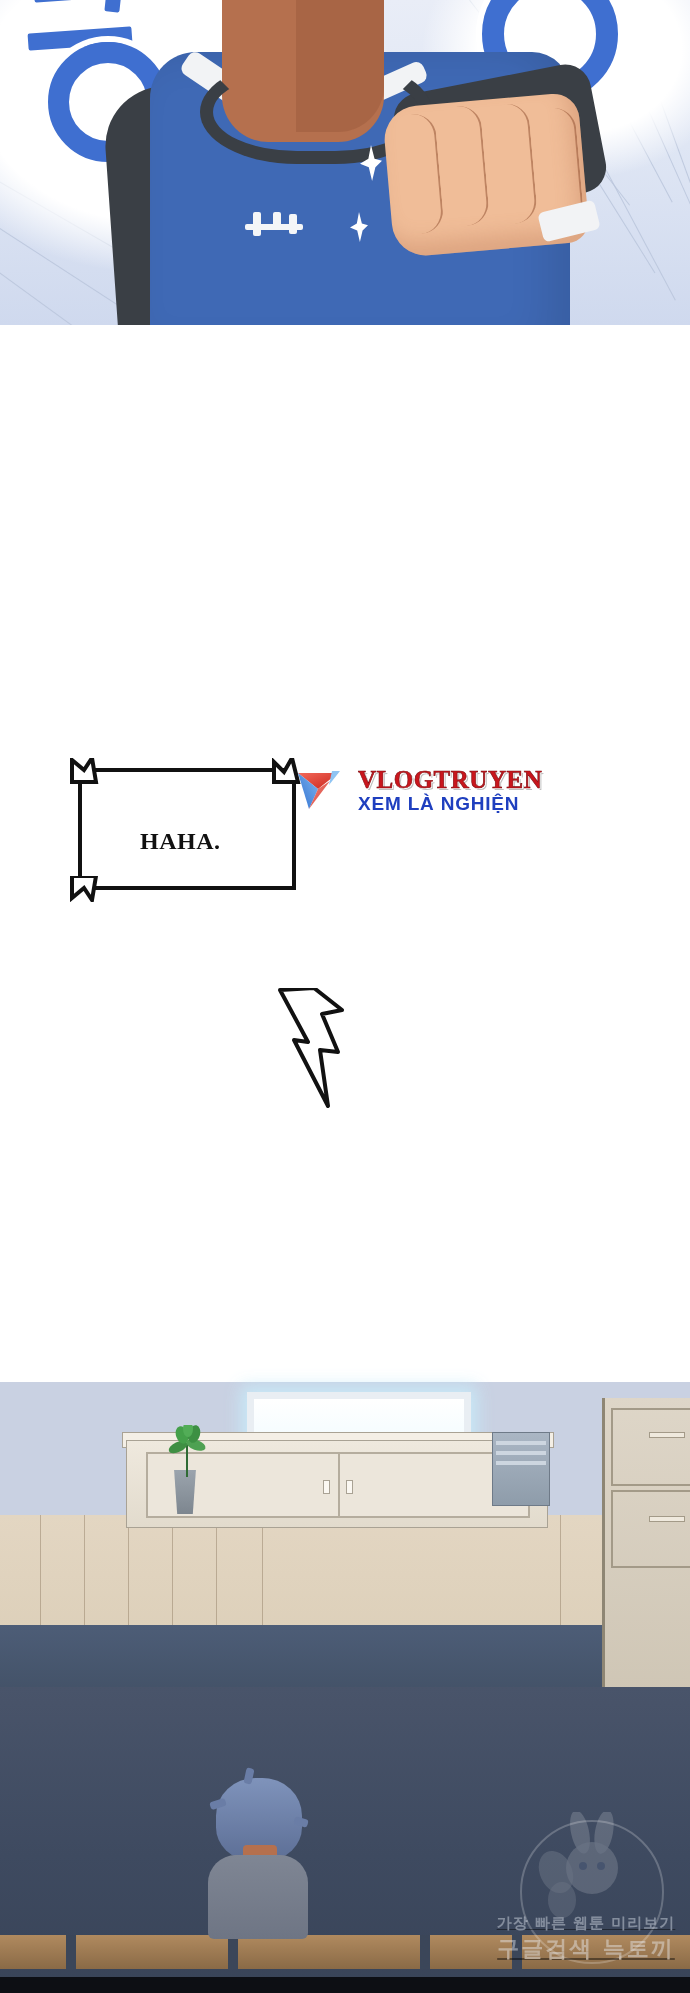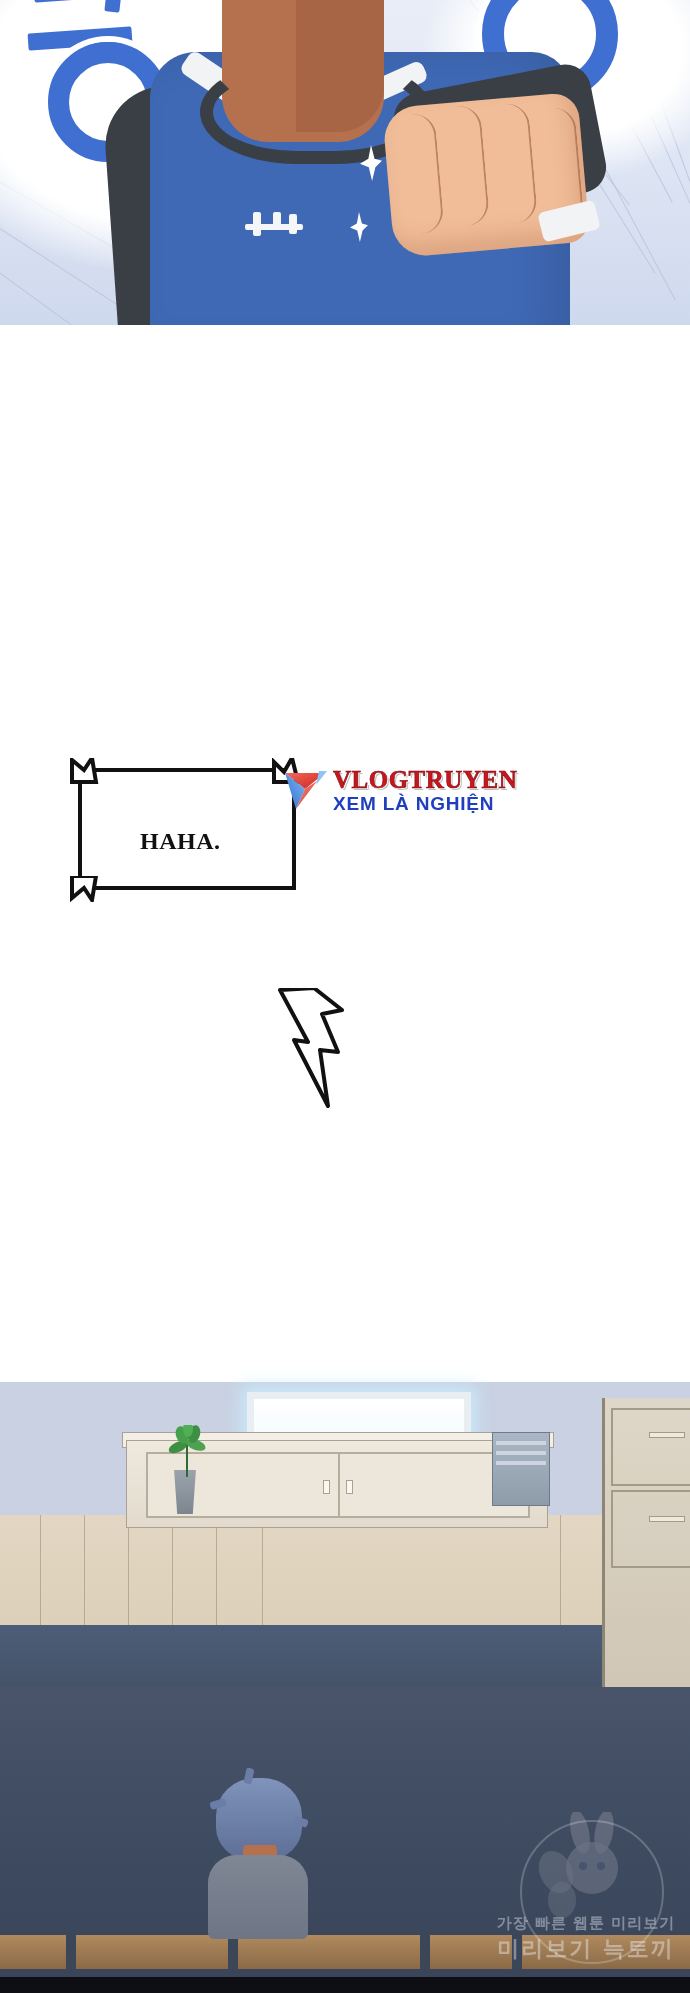--- a/index.html
+++ b/index.html
@@ -136,22 +136,22 @@
   #bubble2 .txt{
     font-family:"Liberation Sans Narrow","Liberation Sans",sans-serif;
     font-weight:700;font-size:20px;line-height:1.38;
     flex-direction:column;padding-top:6px;box-sizing:border-box;
   }
 
   .tail-svg{position:absolute;left:250px;top:988px;width:140px;height:120px;z-index:6;}
 
   
   .wm-vlog{
-    position:absolute;left:283px;top:763px;width:216px;height:54px;z-index:9;
-    display:flex;align-items:center;gap:6px;
+    position:absolute;left:296px;top:763px;width:216px;height:54px;z-index:9;
+    display:flex;align-items:center;gap:18px;
   }
   .wm-vlog .tri{width:44px;height:42px;flex:0 0 auto;}
   .wm-vlog .words{display:flex;flex-direction:column;line-height:1;}
   .wm-vlog .w1{
     font-family:"Liberation Serif",serif;font-weight:700;font-size:25px;letter-spacing:.5px;
     color:#c9161d;-webkit-text-stroke:0.6px #7e0d11;
     text-shadow:1px 1px 0 #ffffff, 2px 2px 0 rgba(0,0,0,.25);
   }
   .wm-vlog .w2{
     font-family:"Liberation Sans",sans-serif;font-weight:700;font-size:19px;letter-spacing:.8px;
@@ -221,21 +221,21 @@
   .viewer-hair-spike{position:absolute;background:#6a7da6;}
   .viewer-neck{position:absolute;left:243px;top:1845px;width:34px;height:22px;background:#b5704e;border-radius:4px;}
   .viewer-body{
     position:absolute;left:208px;top:1855px;width:100px;height:84px;
     background:linear-gradient(180deg,#7f8694 0%,#6e7584 100%);
     border-radius:28px 28px 6px 6px;
   }
   .wm-kr{
     position:absolute;left:486px;top:1908px;width:200px;height:62px;z-index:8;
     display:flex;flex-direction:column;align-items:center;justify-content:center;
-    opacity:.42;pointer-events:none;
+    opacity:.42;pointer-events:none;text-decoration:underline;
   }
   .wm-kr .k1{font-family:"DejaVu Sans",sans-serif;font-weight:700;font-size:15px;color:#e8eef7;letter-spacing:1px;}
   .wm-kr .k2{font-family:"DejaVu Sans",sans-serif;font-weight:700;font-size:22px;color:#eef3fa;letter-spacing:2px;margin-top:1px;}
   .wm-rabbit{
     position:absolute;left:528px;top:1812px;width:118px;height:118px;opacity:.22;z-index:7;
   }
   .wm-circle{
     position:absolute;left:520px;top:1820px;width:140px;height:140px;border-radius:50%;
     border:2px solid rgba(255,255,255,.22);z-index:6;
   }
@@ -415,16 +415,16 @@
     <ellipse cx="52" cy="20" rx="9" ry="22" fill="#ffffff" opacity=".75" transform="rotate(-12 52 20)"></ellipse>
     <ellipse cx="76" cy="20" rx="9" ry="22" fill="#ffffff" opacity=".75" transform="rotate(10 76 20)"></ellipse>
     <circle cx="64" cy="56" r="26" fill="#ffffff" opacity=".7"></circle>
     <circle cx="55" cy="54" r="4" fill="#6a7da6"></circle>
     <circle cx="73" cy="54" r="4" fill="#6a7da6"></circle>
     <ellipse cx="28" cy="60" rx="16" ry="22" fill="#ffffff" opacity=".55" transform="rotate(-25 28 60)"></ellipse>
     <ellipse cx="34" cy="88" rx="14" ry="18" fill="#ffffff" opacity=".5"></ellipse>
   </svg>
   <div class="wm-kr">
     <span class="k1">가장 빠른 웹툰 미리보기</span>
-    <span class="k2">미리보기 늑토끼</span>
+    <span class="k2">구글검색 늑토끼</span>
   </div>
 
 </div>
 
 </body></html>

